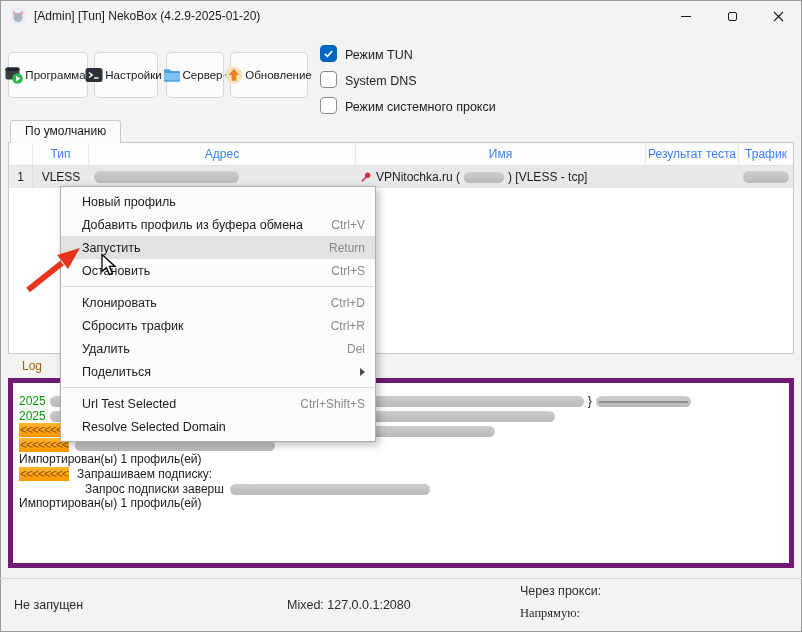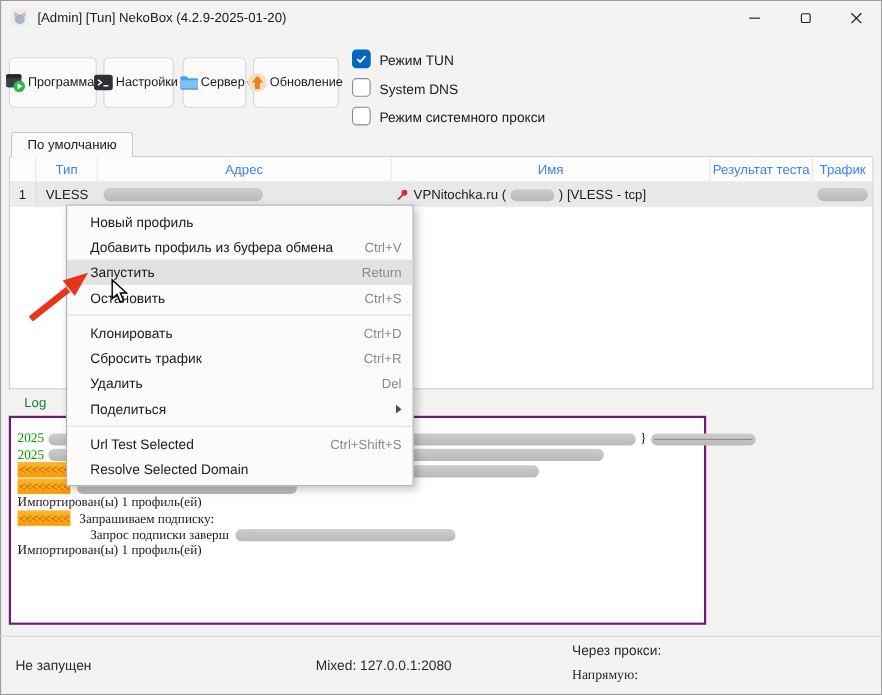--- a/index.html
+++ b/index.html
@@ -69,24 +69,24 @@
 
   .pill { display:inline-block; height:11px; border-radius:6px;
           background:linear-gradient(#cdcdcd,#b9b9b9); vertical-align:middle; }
   .pill.strike { position:relative; }
   .pill.strike::after { content:""; position:absolute; left:3px; right:3px; top:5px; height:1.5px; background:#8d8d8d; }
   .p-addr { width:145px; height:12px; }
   .p-name { width:40px; }
   .p-traffic { width:46px; height:12px; }
 
   
-  .log-label { position:absolute; left:22px; top:359px; font-size:12px; color:#15803d; }
-  .log-panel { position:absolute; left:8px; top:378px; width:634px; height:190px;
-    background:#fff; border:2px solid #701a75; padding:11px 6px;
-    font-family:Liberation Serif, serif; font-size:12px; line-height:14.6px; color:#1b1b1b; }
+  .log-label { position:absolute; left:22px; top:359px; font-size:12px; color:#a16207; }
+  .log-panel { position:absolute; left:8px; top:378px; width:786px; height:190px;
+    background:#fff; border:5px solid #701a75; padding:11px 6px;
+    font-family:Liberation Sans, sans-serif; font-size:12px; line-height:14.6px; color:#1b1b1b; }
   .log-line { height:14.6px; white-space:nowrap; }
   .lgreen { color:#00a000; }
   .lmark { background:linear-gradient(#ffb62e,#ff9800); color:#8a5200; padding:0 1px; letter-spacing:-1px; }
   .lp-a{width:534px;margin:0 4px;} .lp-b{width:95px;margin-left:4px;}
   .lp-c{width:240px;margin-left:5px;} .lp-d{width:505px;margin-left:4px;}
   .lp-e{width:420px;margin-left:6px;} .lp-f{width:200px;margin-left:6px;}
   .lp-g{width:200px;margin-left:6px;}
   .log-line.indent { padding-left:66px; }
   .after-mark { margin-left:8px; }
 

